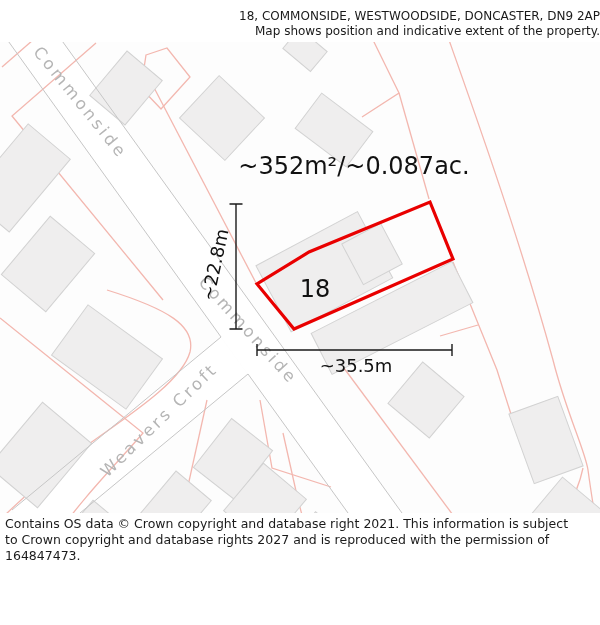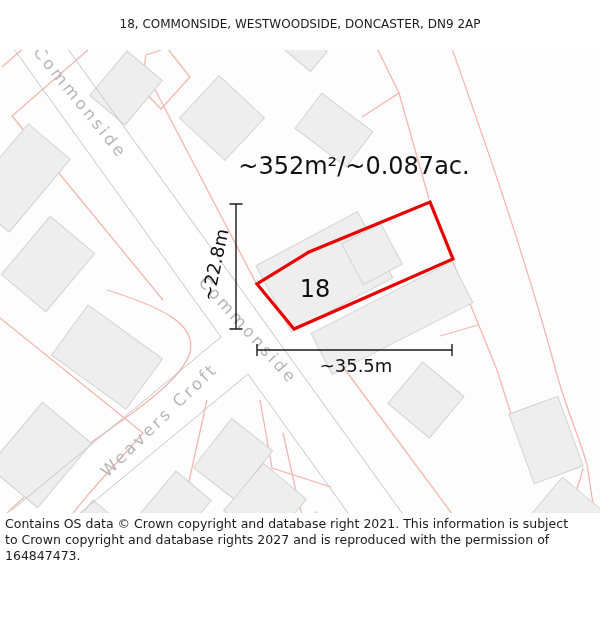--- a/index.html
+++ b/index.html
@@ -1,22 +1,22 @@
 <!DOCTYPE html>
 <html><head>
 <meta charset="utf-8">
 <style>
   html,body{margin:0;padding:0;}
   .page{
     position:relative;width:600px;height:625px;background:#ffffff;overflow:hidden;
     font-family:"DejaVu Sans","Liberation Sans",sans-serif;
   }
   .titleblock{
-    position:absolute;top:12px;left:0;width:600px;height:38px;
-    text-align:center;padding-top:5px;box-sizing:border-box;
+    position:absolute;top:4px;left:0;width:600px;height:38px;
+    text-align:right;padding-top:5px;box-sizing:border-box;
     background:#ffffff;z-index:3;
   }
   .titleblock .t1,.titleblock .t2{
     font-size:12px;line-height:15px;color:#1a1a1a;white-space:nowrap;
   }
   .mapwrap{position:absolute;top:38px;left:0;width:600px;height:500px;overflow:hidden;background:#fdfdfd;}
   .footer{
     position:absolute;top:513px;left:0;width:600px;height:87px;background:#ffffff;
     box-sizing:border-box;padding:3px 5px 16px 5px;z-index:3;
   }
@@ -32,20 +32,21 @@
   .roadlabel{font-size:16.5px;fill:#b5b5b5;letter-spacing:3px;}
   .plot{fill:none;stroke:#e90000;stroke-width:3.2;stroke-linejoin:miter;}
 </style>
 </head>
 <body>
 
 <div class="page">
 
   <div class="titleblock">
     <div class="t1">18, COMMONSIDE, WESTWOODSIDE, DONCASTER, DN9 2AP</div>
+    <div class="t2">Map shows position and indicative extent of the property.</div>
   </div>
 
   <div class="mapwrap">
     <svg width="600" height="500" viewBox="0 38 600 500" xmlns="http://www.w3.org/2000/svg">
 
       <g>
         <polygon class="roadfill" points="6,38 60,38 420,538 366,538"></polygon>
         <polygon class="roadfill" points="221,337 248,374 39,547 12,510"></polygon>
       </g>
 

